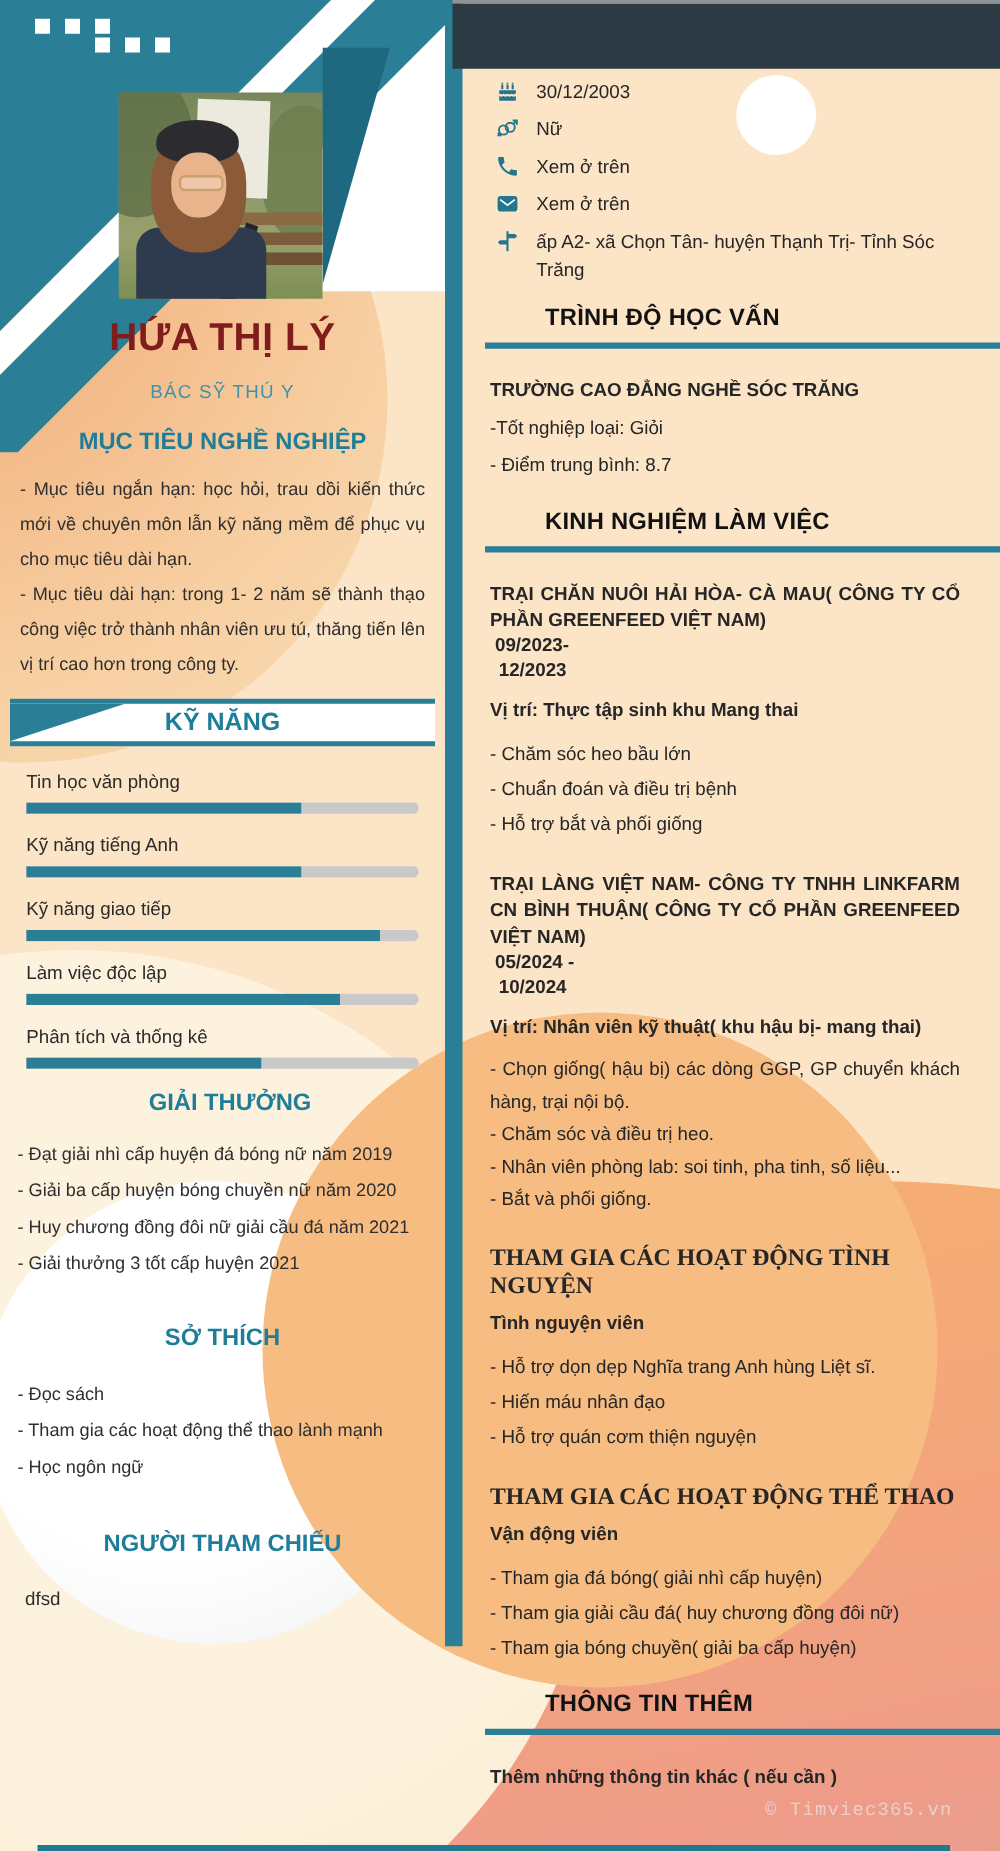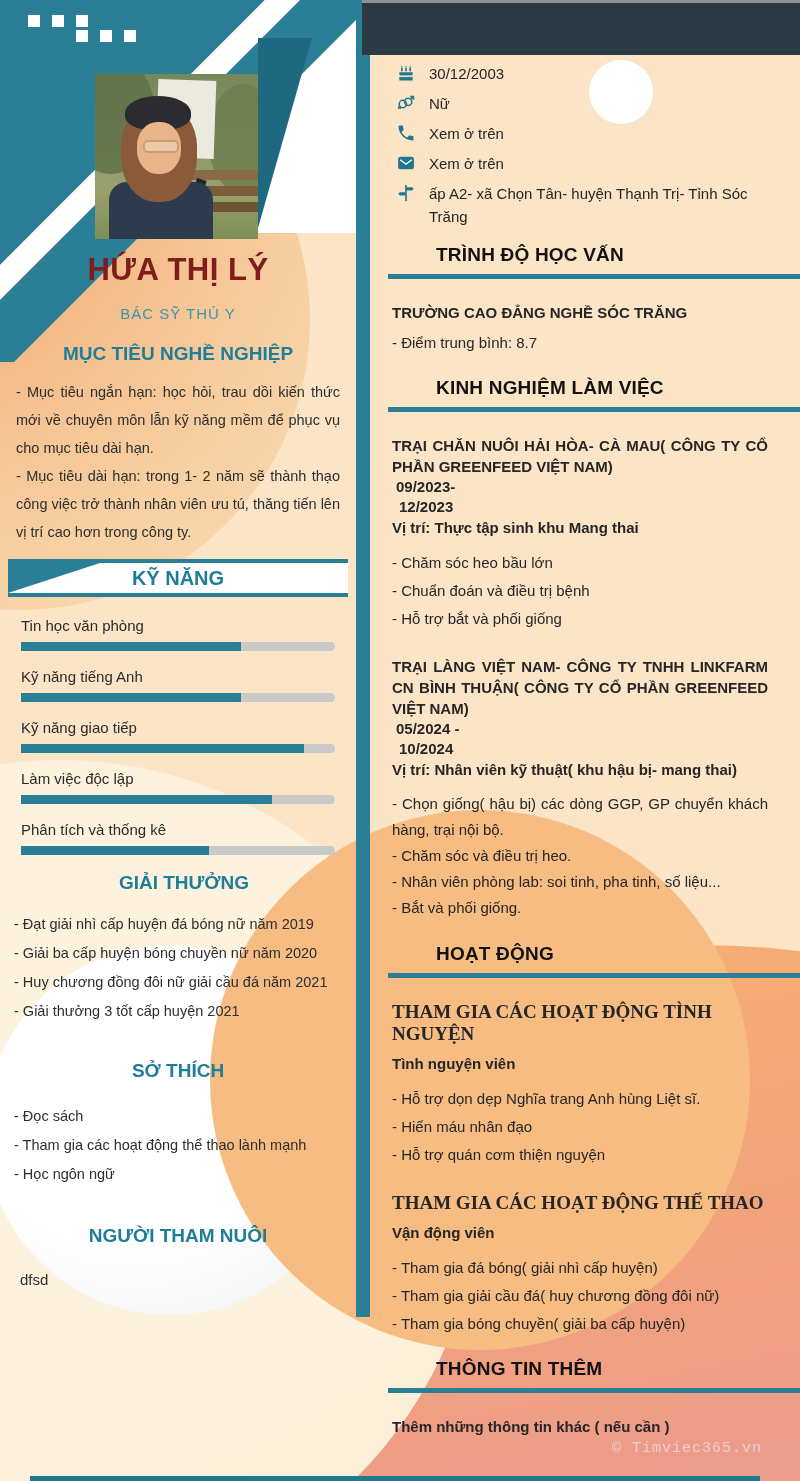--- a/index.html
+++ b/index.html
@@ -79,21 +79,21 @@
   .c-icon{flex:0 0 22px;height:22px;margin-right:11px;margin-top:1px;}
   .c-icon svg{width:20px;height:20px;display:block;}
   .c-text{font-size:15px;line-height:23px;}
 
   .sec-head{margin-top:16px;}
   .sec-head .t{padding-left:46px;font-size:19px;font-weight:bold;color:#121212;letter-spacing:.2px;}
   .sec-head .rule{margin-top:8px;height:5px;background:#2a7e96;width:412px;margin-left:-2px;}
   .rblock{padding-right:32px;padding-left:2px;}
   .company{margin-top:23px;font-size:15px;font-weight:bold;line-height:21px;text-align:justify;}
   .period{font-size:15px;font-weight:bold;line-height:20px;padding-left:4px;}
-  .position{margin-top:2px;font-size:15px;font-weight:bold;}
+  .position{margin-top:13px;font-size:15px;font-weight:bold;}
   .bullets{margin-top:13px;font-size:15px;line-height:28px;}
   .bullets2{margin-top:13px;font-size:15px;line-height:26px;text-align:justify;}
   .school{margin-top:25px;font-size:15px;font-weight:bold;}
   .major{margin-top:12px;font-size:15px;font-weight:bold;}
   .edu-item{margin-top:13px;font-size:15px;}
   .act-title{margin-top:23px;font-size:19px;font-weight:bold;font-family:Liberation Serif, serif;}
   .act-role{margin-top:10px;font-size:15px;font-weight:bold;}
   .more-note{margin-top:25px;font-size:15px;font-weight:bold;}
 </style>
 </head>
@@ -195,21 +195,21 @@
       <div>- Giải thưởng  3 tốt cấp huyện 2021</div>
     </div>
 
     <div class="lhead mt34">SỞ THÍCH</div>
     <div class="simple-list" style="margin-top:20px;">
       <div>- Đọc sách</div>
       <div>- Tham gia các hoạt động thể thao lành mạnh</div>
       <div>- Học ngôn ngữ</div>
     </div>
 
-    <div class="lhead mt36">NGƯỜI THAM NUÔI</div>
+    <div class="lhead mt36">NGƯỜI THAM CHIẾU</div>
     <div class="ref-note">dfsd</div>
   </div>
 
   <div class="right-col">
 
     <div class="contact">
       <div class="c-row">
         <span class="c-icon">
           <svg viewBox="0 0 24 24">
               <path fill="#2276 8e" style="fill:#22768e" d="M7 3.2l1.2 2.2H5.8L7 3.2zm5 0l1.2 2.2h-2.4L12 3.2zm5 0l1.2 2.2h-2.4L17 3.2zM6 6h2v4H6V6zm5 0h2v4h-2V6zm5 0h2v4h-2V6zM4 11h16v3.2c-1.3 1-2.7 1-4 .1-1.3.9-2.7.9-4 0-1.3.9-2.7.9-4 0-1.3.9-2.7.9-4-.1V11zm0 5.6c1.3.8 2.7.8 4 0 1.3.8 2.7.8 4 0 1.3.8 2.7.8 4 0 1.3.8 2.7.8 4 0V21H4v-4.4z"></path>
@@ -255,20 +255,21 @@
         <span class="c-text">ấp A2- xã Chọn Tân- huyện Thạnh Trị- Tỉnh Sóc Trăng</span>
       </div>
     </div>
 
     <div class="sec-head">
       <div class="t">TRÌNH ĐỘ HỌC VẤN</div>
       <div class="rule"></div>
     </div>
     <div class="rblock">
       <div class="school">TRƯỜNG CAO ĐẲNG NGHỀ SÓC TRĂNG</div>
+      <div class="edu-item">-Tốt nghiệp loại: Giỏi</div>
       <div class="edu-item">- Điểm trung bình: 8.7</div>
     </div>
 
     <div class="sec-head" style="margin-top:26px;">
       <div class="t">KINH NGHIỆM LÀM VIỆC</div>
       <div class="rule"></div>
     </div>
     <div class="rblock">
       <div class="company">TRẠI CHĂN NUÔI HẢI HÒA- CÀ MAU( CÔNG TY CỔ PHẦN GREENFEED VIỆT NAM)</div>
       <div class="period">09/2023-</div>
@@ -286,24 +287,20 @@
       <div class="period" style="padding-left:7px;">10/2024</div>
       <div class="position">Vị trí: Nhân viên kỹ thuật( khu hậu bị- mang thai)</div>
       <div class="bullets2">
         <div>- Chọn giống( hậu bị) các dòng GGP, GP chuyển khách hàng, trại nội bộ.</div>
         <div>- Chăm sóc và điều trị heo.</div>
         <div>- Nhân viên phòng lab: soi tinh, pha tinh, số liệu...</div>
         <div>- Bắt và phối giống.</div>
       </div>
     </div>
 
-    <div class="sec-head" style="margin-top:22px;">
-      <div class="t">HOẠT ĐỘNG</div>
-      <div class="rule"></div>
-    </div>
     <div class="rblock">
       <div class="act-title">THAM GIA CÁC HOẠT ĐỘNG TÌNH NGUYỆN</div>
       <div class="act-role">Tình nguyện viên</div>
       <div class="bullets">
         <div>- Hỗ trợ dọn dẹp Nghĩa trang Anh hùng Liệt sĩ.</div>
         <div>- Hiến máu nhân đạo</div>
         <div>- Hỗ trợ quán cơm thiện nguyện</div>
       </div>
     </div>
     <div class="rblock" style="margin-top:20px;">

